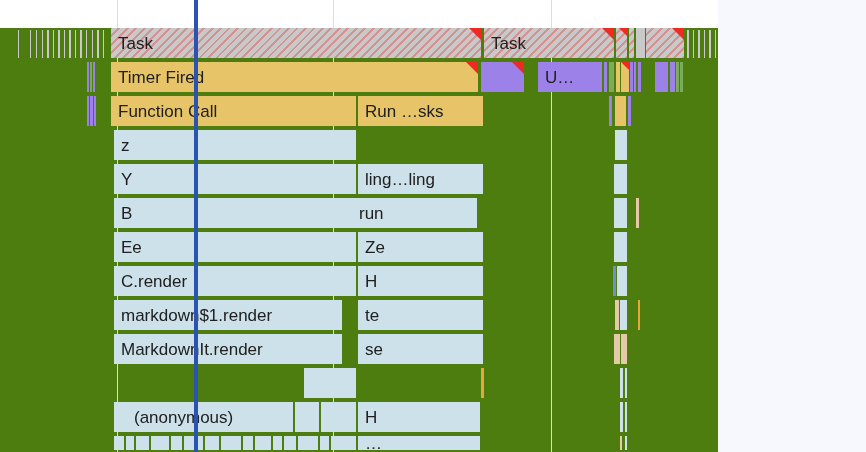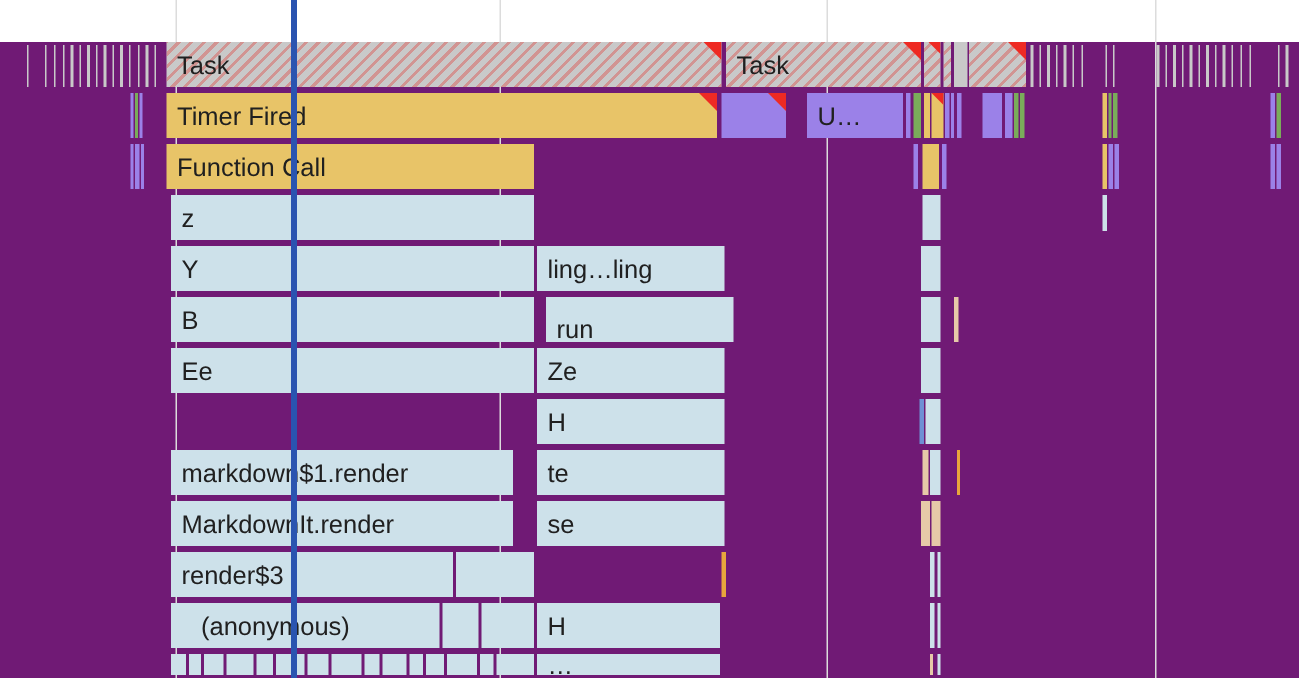--- a/index.html
+++ b/index.html
@@ -4,22 +4,22 @@
 <title>Performance Flame Chart</title>
 <style>
   html,body{margin:0;padding:0;}
   body{
     width:866px;height:452px;overflow:hidden;
     background:#f6f8fd;
     font-family:"Liberation Sans","DejaVu Sans",sans-serif;
     -webkit-font-smoothing:antialiased;
   }
   #flame-chart{
-    position:relative;width:866px;height:452px;overflow:hidden;
-    background:#701a75;
+    position:relative;width:718px;height:452px;overflow:hidden;
+    background:#4d7c0f;
   }
   
   .header-strip{
     position:absolute;left:0;top:0;width:866px;height:28px;
     background:#ffffff;
   }
   .gridline{
     position:absolute;top:0;width:1px;height:452px;
     background:#dcdcdc;
   }
@@ -167,20 +167,23 @@
         <div class="ev nolabel" style="left: 638px; width: 3px; height: 30px; background: rgb(155, 129, 232);"></div>
         <div class="ev nolabel" style="left: 655px; width: 13px; height: 30px; background: rgb(155, 129, 232);"></div>
         <div class="ev nolabel" style="left: 670px; width: 5px; height: 30px; background: rgb(155, 129, 232);"></div>
         <div class="ev nolabel" style="left: 676px; width: 3px; height: 30px; background: rgb(122, 172, 90);"></div>
         <div class="ev nolabel" style="left: 680px; width: 3px; height: 30px; background: rgb(122, 172, 90);"></div>
       </div>
       <div class="row" style="top: 96px; height: 32px;">
         <div class="ev" style="left: 111px; width: 245px; height: 30px; background: rgb(232, 196, 104);">
           <span class="lbl">Function Call</span>
         </div>
+        <div class="ev" style="left: 358px; width: 125px; height: 30px; background: rgb(232, 196, 104);">
+          <span class="lbl">Run …sks</span>
+        </div>
         <div class="ev nolabel" style="left: 609px; width: 3px; height: 30px; background: rgb(155, 129, 232);"></div>
         <div class="ev nolabel" style="left: 615px; width: 11px; height: 30px; background: rgb(232, 196, 104);"></div>
         <div class="ev nolabel" style="left: 628px; width: 3px; height: 30px; background: rgb(155, 129, 232);"></div>
       </div>
       <div class="row" style="top: 130px; height: 32px;">
         <div class="ev" style="left: 114px; width: 242px; height: 30px; background: rgb(205, 225, 234);">
           <span class="lbl">z</span>
         </div>
         <div class="ev nolabel" style="left: 615px; width: 12px; height: 30px; background: rgb(205, 225, 234);"></div>
       </div>
@@ -190,36 +193,39 @@
         </div>
         <div class="ev" style="left: 358px; width: 125px; height: 30px; background: rgb(205, 225, 234);">
           <span class="lbl">ling…ling</span>
         </div>
         <div class="ev nolabel" style="left: 614px; width: 13px; height: 30px; background: rgb(205, 225, 234);"></div>
       </div>
       <div class="row" style="top: 198px; height: 32px;">
         <div class="ev" style="left: 114px; width: 242px; height: 30px; background: rgb(205, 225, 234);">
           <span class="lbl">B</span>
         </div>
-        <div class="ev" style="left: 364px; width: 125px; height: 30px; background: rgb(205, 225, 234); align-items: flex-end;">
+        <div class="ev" style="left: 352px; width: 125px; height: 30px; background: rgb(205, 225, 234);">
           <span class="lbl">run</span>
         </div>
         <div class="ev nolabel" style="left: 614px; width: 13px; height: 30px; background: rgb(205, 225, 234);"></div>
         <div class="ev nolabel" style="left: 636px; width: 3px; height: 30px; background: rgb(230, 201, 168);"></div>
       </div>
       <div class="row" style="top: 232px; height: 32px;">
         <div class="ev" style="left: 114px; width: 242px; height: 30px; background: rgb(205, 225, 234);">
           <span class="lbl">Ee</span>
         </div>
         <div class="ev" style="left: 358px; width: 125px; height: 30px; background: rgb(205, 225, 234); align-items: center;">
           <span class="lbl">Ze</span>
         </div>
         <div class="ev nolabel" style="left: 614px; width: 13px; height: 30px; background: rgb(205, 225, 234);"></div>
       </div>
       <div class="row" style="top: 266px; height: 32px;">
+        <div class="ev" style="left: 114px; width: 242px; height: 30px; background: rgb(205, 225, 234);">
+          <span class="lbl">C.render</span>
+        </div>
         <div class="ev" style="left: 358px; width: 125px; height: 30px; background: rgb(205, 225, 234);">
           <span class="lbl">H</span>
         </div>
         <div class="ev nolabel" style="left: 613px; width: 3px; height: 30px; background: rgb(111, 143, 212);"></div>
         <div class="ev nolabel" style="left: 617px; width: 10px; height: 30px; background: rgb(205, 225, 234);"></div>
       </div>
       <div class="row" style="top: 300px; height: 32px;">
         <div class="ev" style="left: 114px; width: 228px; height: 30px; background: rgb(205, 225, 234);">
           <span class="lbl">markdown$1.render</span>
         </div>
@@ -234,23 +240,20 @@
         <div class="ev" style="left: 114px; width: 228px; height: 30px; background: rgb(205, 225, 234);">
           <span class="lbl">MarkdownIt.render</span>
         </div>
         <div class="ev" style="left: 358px; width: 125px; height: 30px; background: rgb(205, 225, 234);">
           <span class="lbl">se</span>
         </div>
         <div class="ev nolabel" style="left: 614px; width: 6px; height: 30px; background: rgb(230, 201, 168);"></div>
         <div class="ev nolabel" style="left: 621px; width: 6px; height: 30px; background: rgb(230, 201, 168);"></div>
       </div>
       <div class="row" style="top: 368px; height: 32px;">
-        <div class="ev" style="left: 114px; width: 188px; height: 30px; background: rgb(205, 225, 234);">
-          <span class="lbl">render$3</span>
-        </div>
         <div class="ev nolabel" style="left: 304px; width: 52px; height: 30px; background: rgb(205, 225, 234);"></div>
         <div class="ev nolabel" style="left: 481px; width: 3px; height: 30px; background: rgb(232, 166, 60);"></div>
         <div class="ev nolabel" style="left: 620px; width: 3px; height: 30px; background: rgb(205, 225, 234);"></div>
         <div class="ev nolabel" style="left: 625px; width: 2px; height: 30px; background: rgb(205, 225, 234);"></div>
       </div>
       <div class="row" style="top: 402px; height: 32px;">
         <div class="ev nolabel" style="left: 114px; width: 82px; height: 30px; background: rgb(205, 225, 234);"></div>
         <div class="ev" style="left: 127px; width: 166px; height: 30px; background: rgb(205, 225, 234);">
           <span class="lbl">(anonymous)</span>
         </div>

